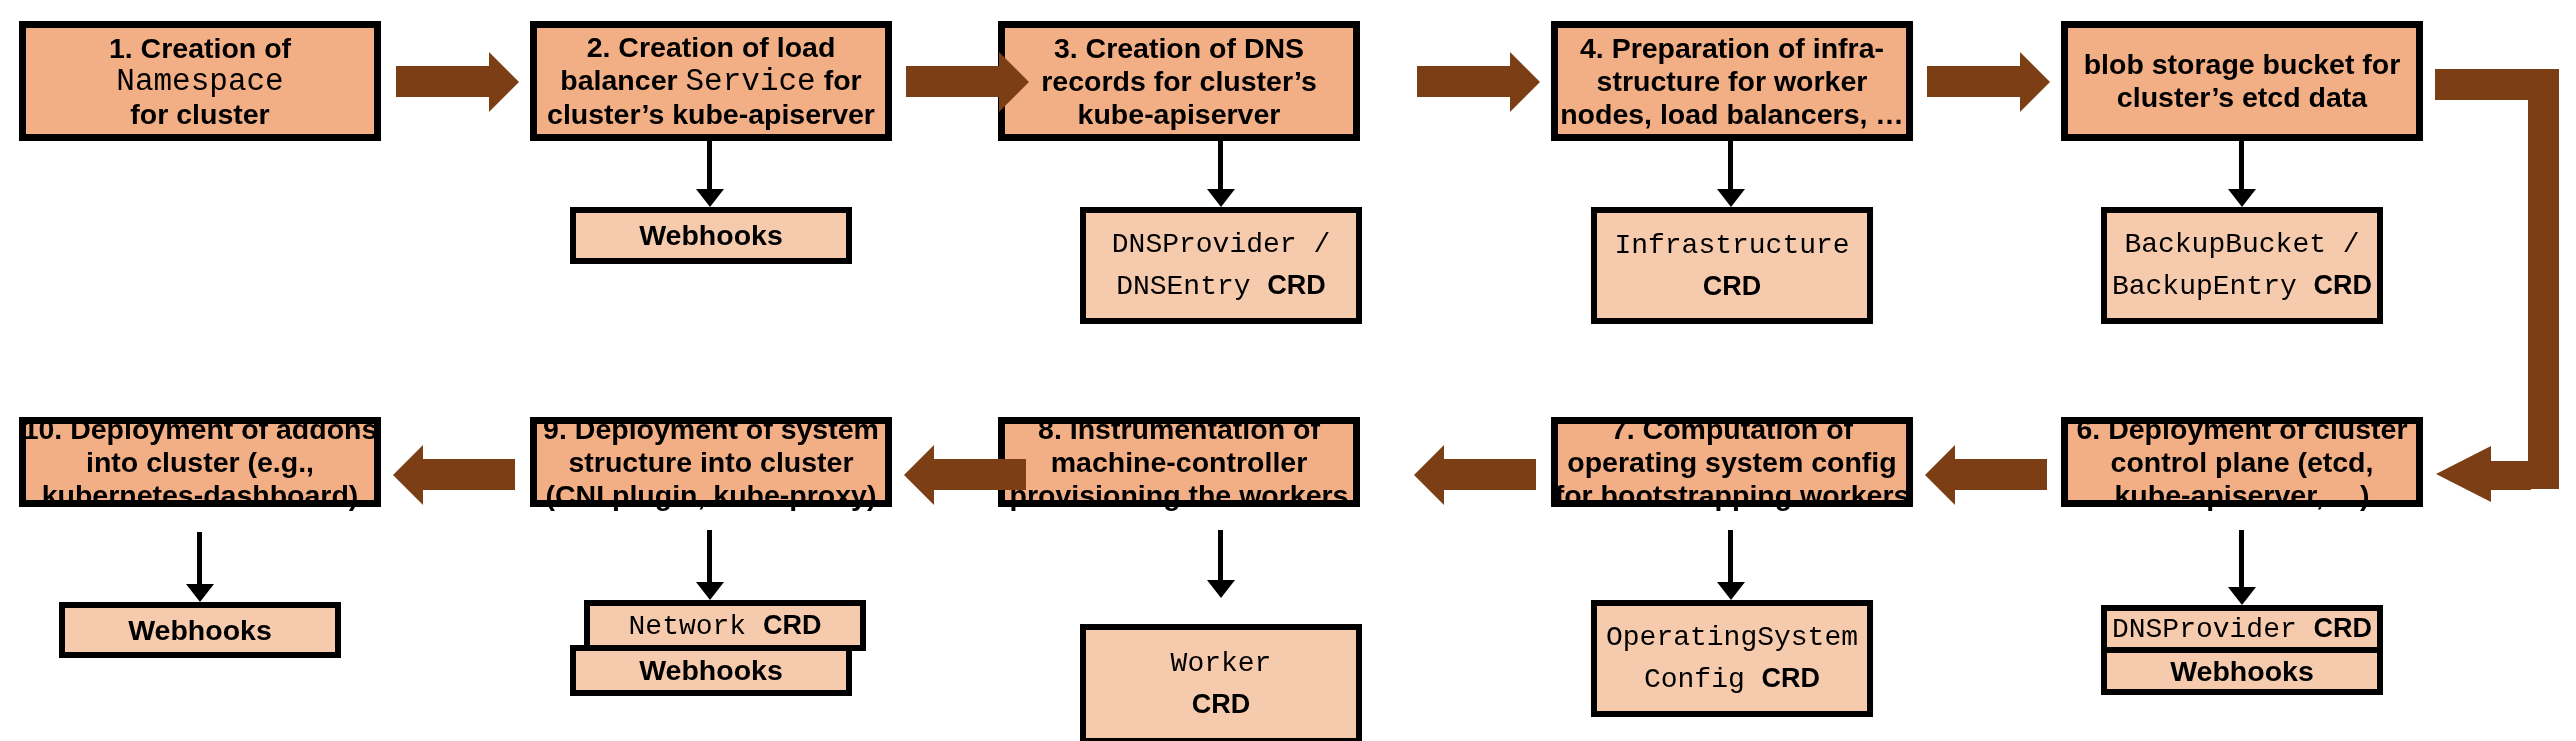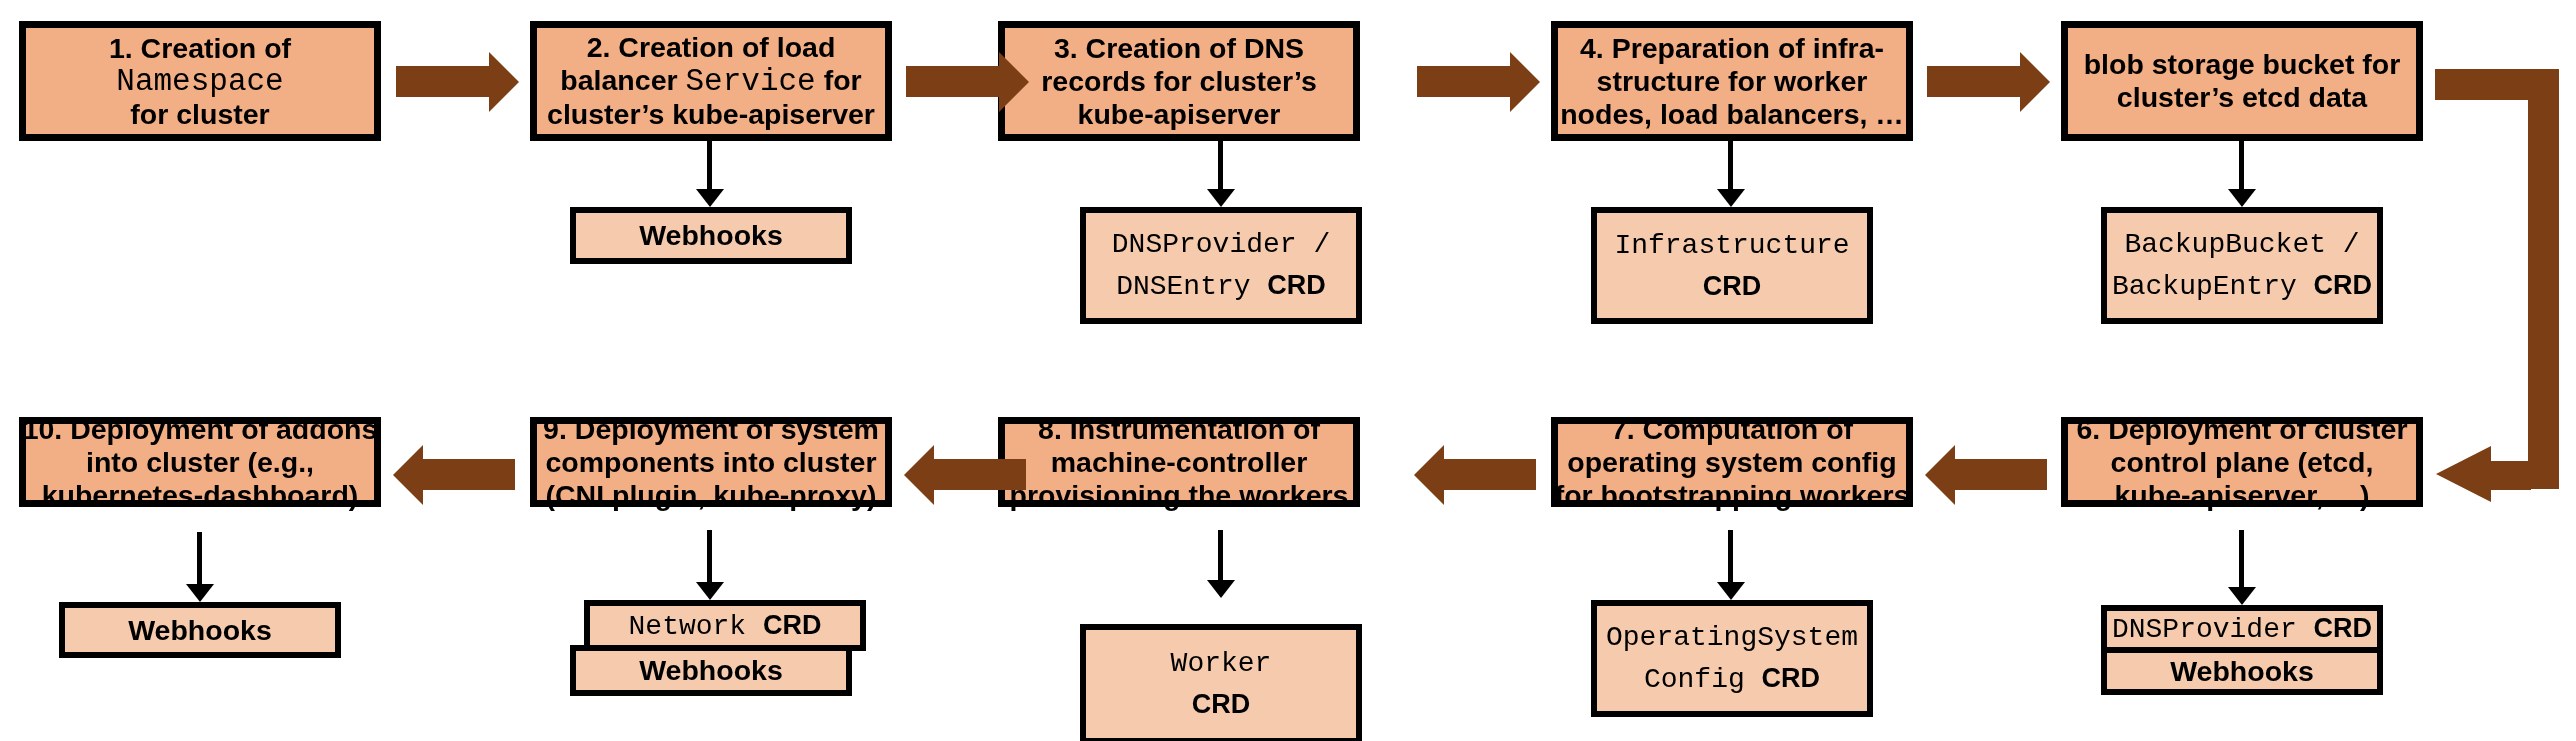--- a/index.html
+++ b/index.html
@@ -88,21 +88,21 @@
   </div>
 
   <div class="step r2 c3">
     <div class="ln"><span class="h">8. Instrumentation of</span></div>
     <div class="ln"><span class="h">machine-controller</span></div>
     <div class="ln"><span class="h">provisioning the workers</span></div>
   </div>
 
   <div class="step r2 c2">
     <div class="ln"><span class="h">9. Deployment of system</span></div>
-    <div class="ln"><span class="h">components into cluster</span></div>
+    <div class="ln"><span class="h">structure into cluster</span></div>
     <div class="ln"><span class="h">(CNI plugin, kube-proxy)</span></div>
   </div>
 
   <div class="step r2 c1">
     <div class="ln"><span class="h">10. Deployment of addons</span></div>
     <div class="ln"><span class="h">into cluster (e.g.,</span></div>
     <div class="ln"><span class="h">kubernetes-dashboard)</span></div>
   </div>
 
   <div class="ar" style="left:396px;top:52px">

